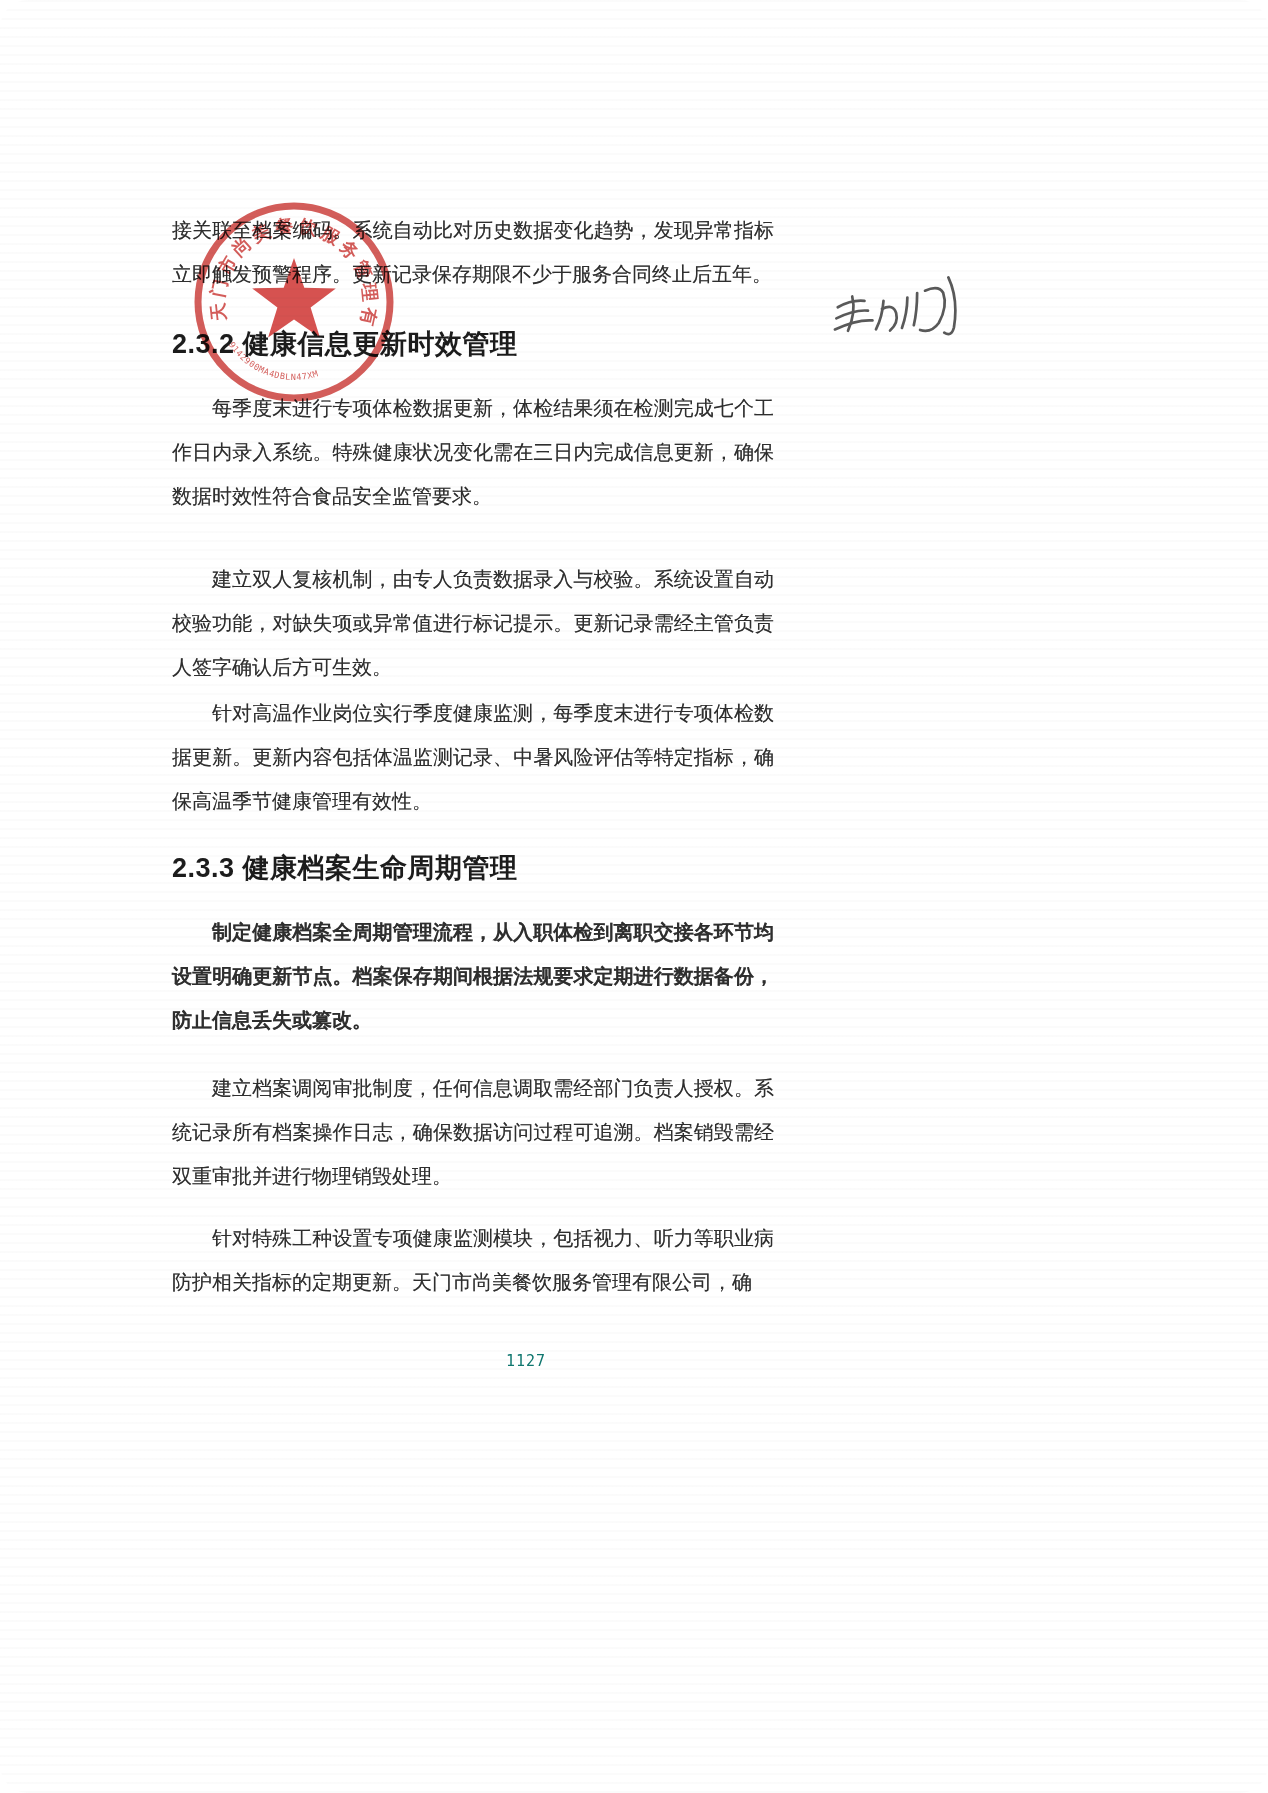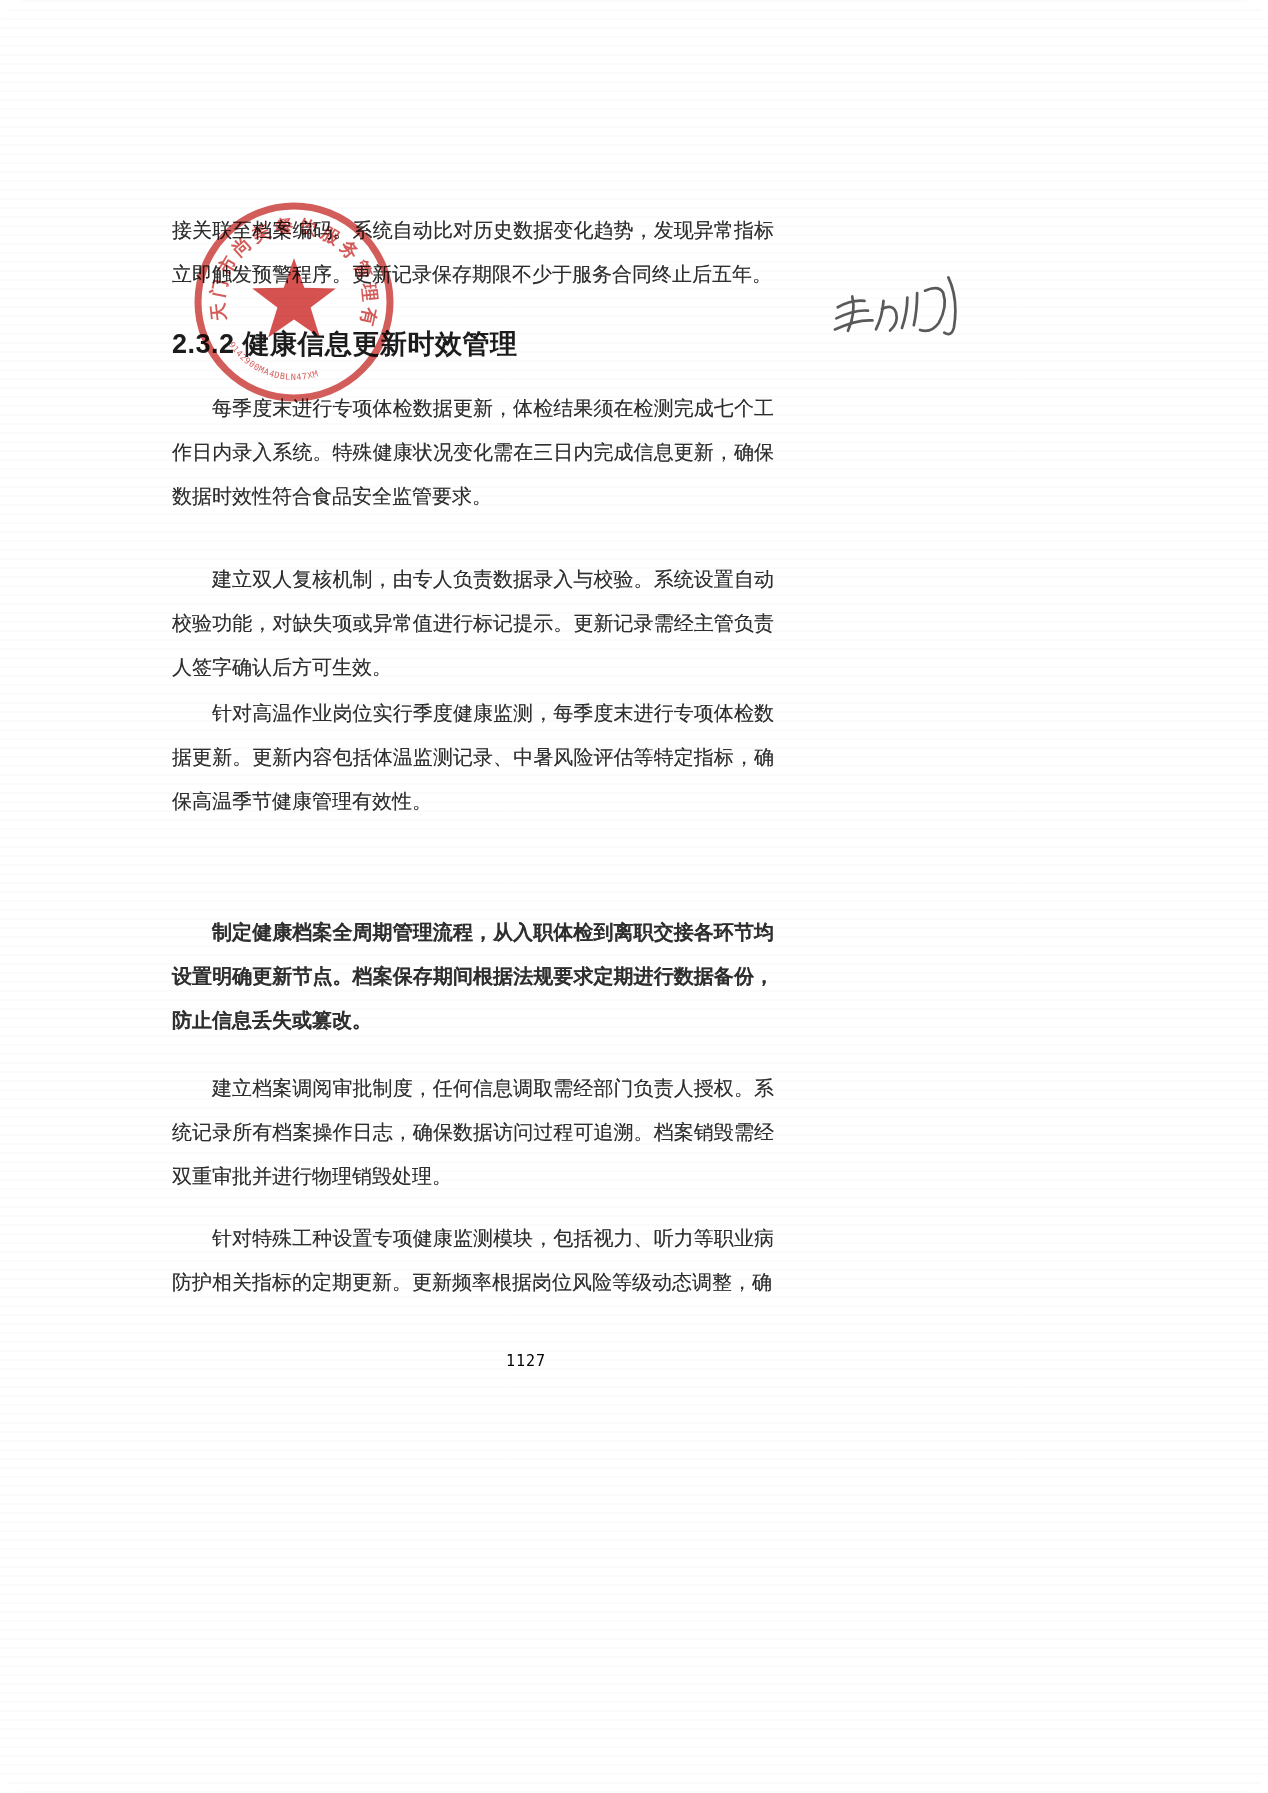--- a/index.html
+++ b/index.html
@@ -33,21 +33,21 @@
     font-weight:bold;
     color:#1c1c1c;
     font-family:"Liberation Sans","DejaVu Sans",sans-serif;
     letter-spacing:.5px;
   }
   .page-number{
     position:absolute;
     left:466px;top:1352px;width:120px;
     text-align:center;
     font-size:15px;
-    color:#000000;
+    color:#0f766e;
     font-family:"DejaVu Sans Mono","Liberation Mono",monospace;
     letter-spacing:1px;
   }
   .stamp{
     position:absolute;
     left:190px;top:198px;
     width:208px;height:208px;
     mix-blend-mode:multiply;
     opacity:.88;
   }
@@ -92,26 +92,27 @@
   </svg>
 
   <div class="heading" style="top:322px;">2.3.2 健康信息更新时效管理</div>
 
   <div class="para indent" style="top:386px;">每季度末进行专项体检数据更新，体检结果须在检测完成七个工作日内录入系统。特殊健康状况变化需在三日内完成信息更新，确保数据时效性符合食品安全监管要求。</div>
 
   <div class="para indent" style="top:557px;">建立双人复核机制，由专人负责数据录入与校验。系统设置自动校验功能，对缺失项或异常值进行标记提示。更新记录需经主管负责人签字确认后方可生效。</div>
 
   <div class="para indent" style="top:691px;">针对高温作业岗位实行季度健康监测，每季度末进行专项体检数据更新。更新内容包括体温监测记录、中暑风险评估等特定指标，确保高温季节健康管理有效性。</div>
 
+  <div class="heading" style="top:846px;">2.3.3 健康档案生命周期管理</div>
 
   <div class="para indent" style="top:910px;font-weight:bold;">制定健康档案全周期管理流程，从入职体检到离职交接各环节均设置明确更新节点。档案保存期间根据法规要求定期进行数据备份，防止信息丢失或篡改。</div>
 
   <div class="para indent" style="top:1066px;">建立档案调阅审批制度，任何信息调取需经部门负责人授权。系统记录所有档案操作日志，确保数据访问过程可追溯。档案销毁需经双重审批并进行物理销毁处理。</div>
 
-  <div class="para indent" style="top:1216px;">针对特殊工种设置专项健康监测模块，包括视力、听力等职业病防护相关指标的定期更新。更新频率根据岗位风险等级动态调整，确</div>
+  <div class="para indent" style="top:1216px;">针对特殊工种设置专项健康监测模块，包括视力、听力等职业病防护相关指标的定期更新。天门市尚美餐饮服务管理有限公司，确</div>
 
   <div class="page-number">1127</div>
 
   <svg class="stamp" viewBox="0 0 208 208" aria-label="company seal">
     <circle cx="104" cy="104" r="96" fill="none" stroke="#c93632" stroke-width="7" opacity="0.92"></circle>
     <defs>
       <path id="sealTopArc" d="M 38.2,127.9 A 70,70 0 1 1 169.8,127.9" fill="none"></path>
       <path id="sealBottomArc" d="M 36.5,143 A 78,78 0 0 0 171.5,143" fill="none"></path>
     </defs>
     <text font-family="Liberation Sans, DejaVu Sans, sans-serif" font-size="18" font-weight="bold" fill="#c93632" letter-spacing="4" opacity="0.92">

